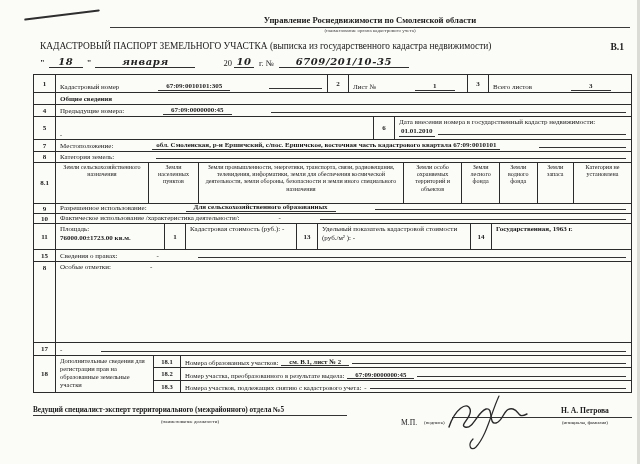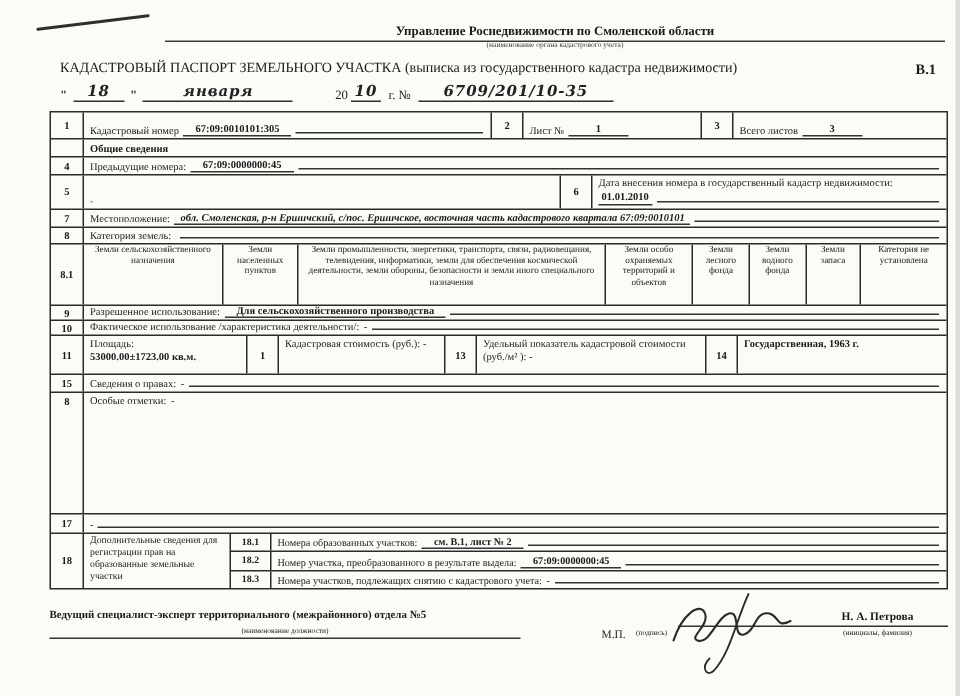--- a/index.html
+++ b/index.html
@@ -33,45 +33,45 @@
 
   
   .doc { position:absolute; left:33px; top:74px; width:597px;
     border:1.5px solid #2b2b2b; display:flex; flex-direction:column; }
   .trow { display:flex; align-items:stretch; border-top:1px solid #2b2b2b; box-sizing:border-box; }
   .trow:first-child { border-top:none; }
   .num { flex:0 0 22px; border-right:1px solid #2b2b2b; display:flex; align-items:center;
     justify-content:center; font-weight:bold; font-size:7px; box-sizing:border-box; }
   .num.mid { border-left:1px solid #2b2b2b; }
   .cell { padding:1px 4px; font-size:7px; display:flex; align-items:flex-end;
-    overflow:hidden; box-sizing:border-box; }
+    overflow:hidden; box-sizing:border-box;gap:36px; }
   .cell.top { align-items:flex-start; }
   .grow { flex:1; min-width:0; }
   .lbl { white-space:nowrap; margin-right:3px; }
   .bv { font-weight:bold; }
   .uv { font-weight:bold; border-bottom:1px solid #333; padding:0 8px; white-space:nowrap; }
-  .pv { border-bottom:none; padding:0 4px;font-style:italic; }
+  .pv { border-bottom:none; padding:0 4px; }
   .fill { flex:1; border-bottom:1px solid #333; margin:0 1px 2px 3px; min-width:6px; }
   .blockcell { padding:1px 4px; font-size:7px; line-height:1.25; box-sizing:border-box; overflow:hidden; }
   .hcol { border-left:1px solid #2b2b2b; font-size:6.1px; line-height:1.18; text-align:center;
     padding:1px 2px; box-sizing:border-box; display:flex; align-items:flex-start; justify-content:center; }
   .hcol.first { border-left:none; }
   .vcol { border-left:1px solid #2b2b2b; font-size:6.8px; text-align:center; padding:0 2px;
     box-sizing:border-box; display:flex; align-items:center; justify-content:center; }
   .vcol.first { border-left:none; }
   .subwrap { flex:1; display:flex; flex-direction:column; min-width:0; }
   .subrow { flex:1; display:flex; align-items:stretch; border-top:1px solid #2b2b2b; }
   .subrow:first-child { border-top:none; }
   .subnum { flex:0 0 26px; border-right:1px solid #2b2b2b; display:flex; align-items:center;
     justify-content:center; font-weight:bold; font-size:6.6px; }
   .subcontent { flex:1; display:flex; align-items:flex-end; font-size:6.8px; padding:1px 4px; min-width:0; }
 
   
   .pos-title { position:absolute; left:33px; top:405px; width:314px; font-weight:bold;
-    font-size:7.3px; border-bottom:1px solid #333; padding-bottom:11px; }
+    font-size:7.3px; border-bottom:1px solid #333; padding-bottom:1px; }
   .pos-cap { position:absolute; left:33px; top:419px; width:314px; text-align:center; font-size:5px; }
   .mp { position:absolute; left:381px; top:418px; font-size:7.6px;padding-left:20px; }
   .sig-cap { position:absolute; left:424px; top:420px; font-size:5px; }
   .sig { position:absolute; left:443px; top:393px; width:92px; height:58px; }
   .sig-line { position:absolute; left:452px; top:417px; width:180px; border-bottom:1.1px solid #333; }
   .signer { position:absolute; left:533px; top:406px; width:104px; font-weight:bold;
     font-size:7.6px; text-align:center; }
   .signer-cap { position:absolute; left:533px; top:420px; width:104px; text-align:center; font-size:5px; }
 </style>
 </head>
@@ -183,39 +183,39 @@
       <div class="hcol" style="flex:0 0 6.3%">Земли водного фонда</div>
       <div class="hcol" style="flex:0 0 6.1%">Земли запаса</div>
       <div class="hcol" style="flex:1">Категория не установлена</div>
     </div>
 
 
     <div class="trow" style="height:10px">
       <div class="num">9</div>
       <div class="cell grow">
         <span class="lbl">Разрешенное использование:</span>
-        <span class="uv">Для сельскохозяйственного производства</span>
+        <span class="uv">Для сельскохозяйственного образованных</span>
         <span class="fill"></span>
       </div>
     </div>
 
     <div class="trow" style="height:10px">
       <div class="num">10</div>
       <div class="cell grow">
         <span class="lbl">Фактическое использование /характеристика деятельности/:</span>
         <span>-</span>
         <span class="fill"></span>
       </div>
     </div>
 
     <div class="trow" style="height:26px">
       <div class="num">11</div>
       <div class="blockcell" style="width:108px">
         <div>Площадь:</div>
-        <div class="bv">53000.00±1723.00 кв.м.</div>
+        <div class="bv">76000.00±1723.00 кв.м.</div>
       </div>
       <div class="num mid">1</div>
       <div class="blockcell" style="width:110px">
         <span>Кадастровая стоимость (руб.):</span>
         <span>-</span>
       </div>
       <div class="num mid">13</div>
       <div class="blockcell" style="width:152px">
         <span>Удельный показатель кадастровой стоимости (руб./м² ):</span>
         <span>-</span>

